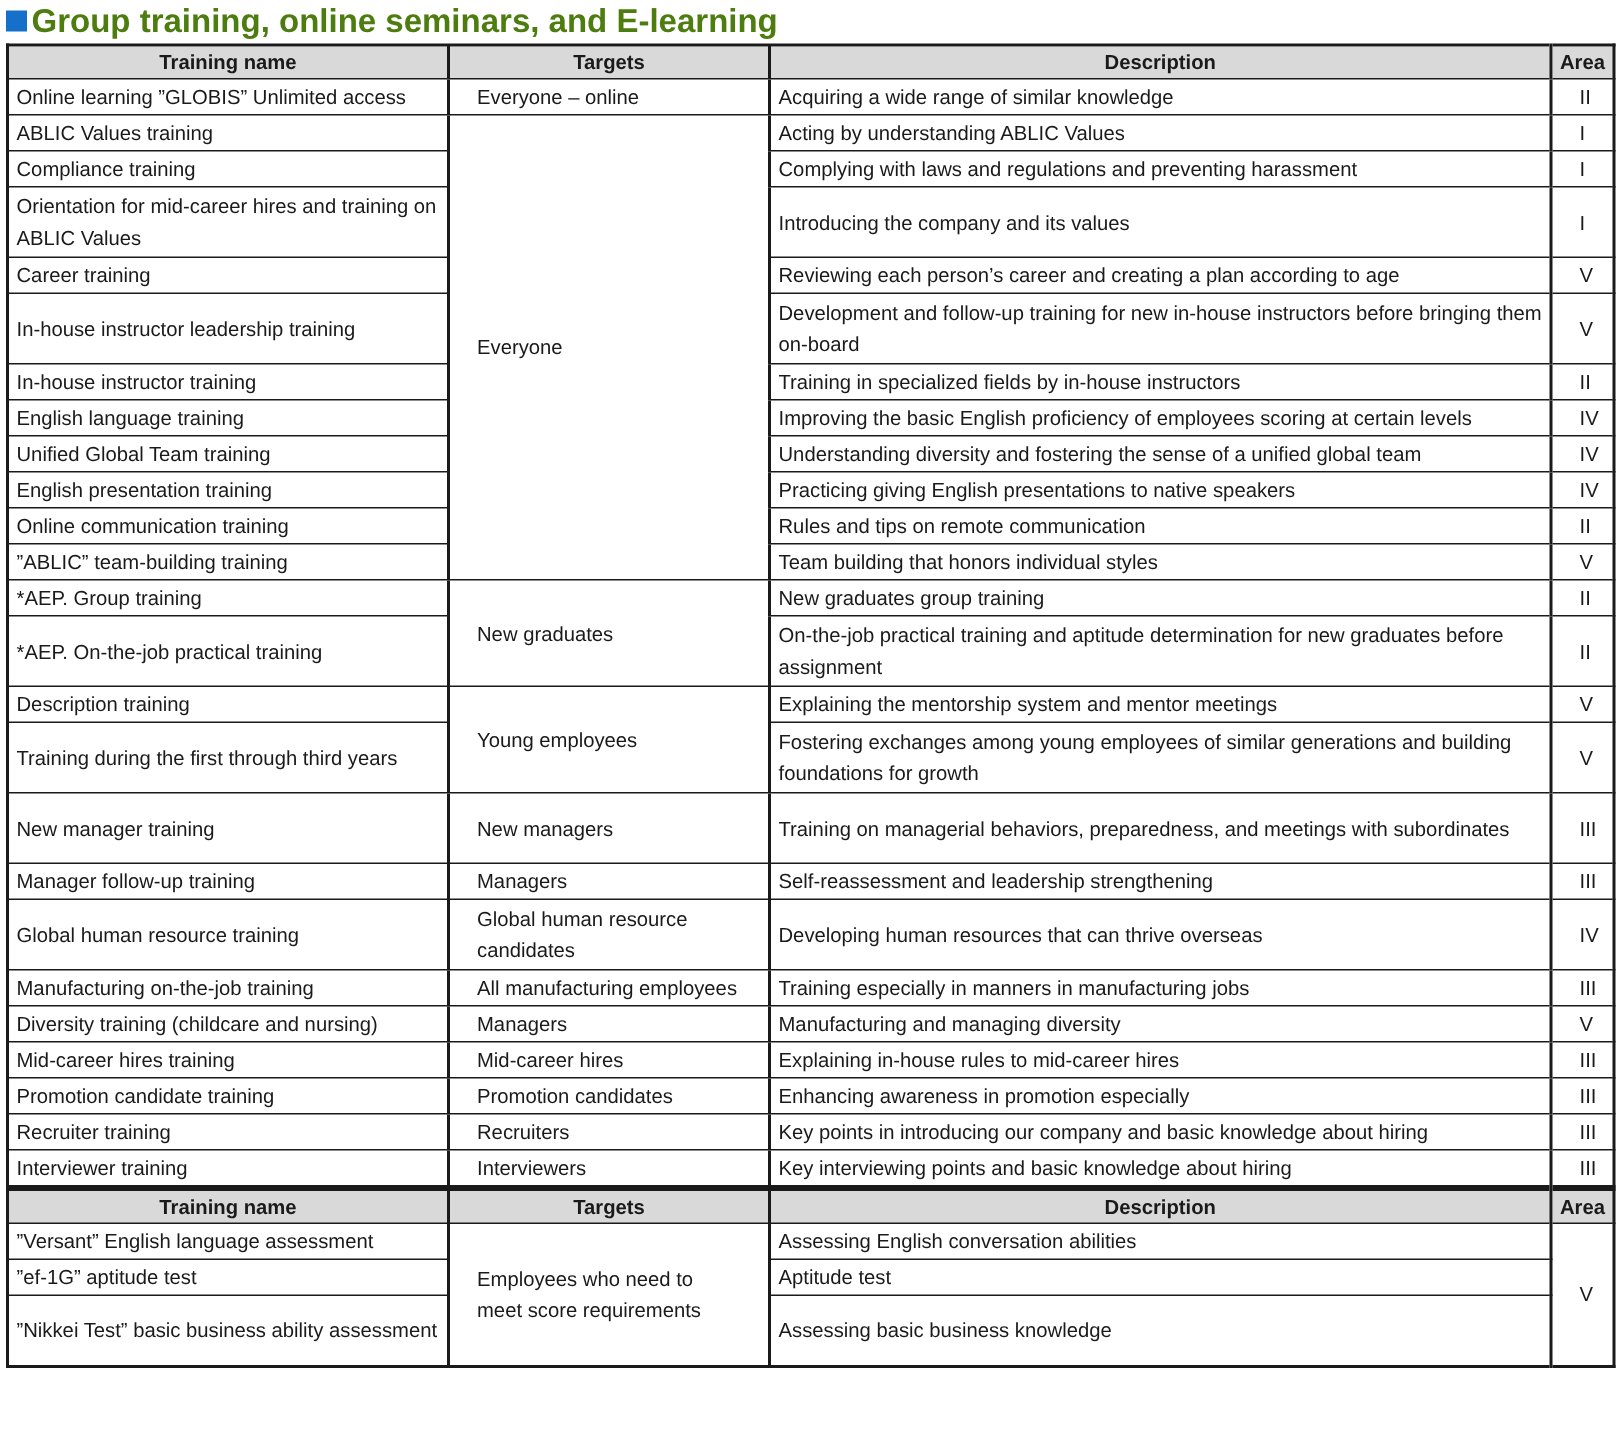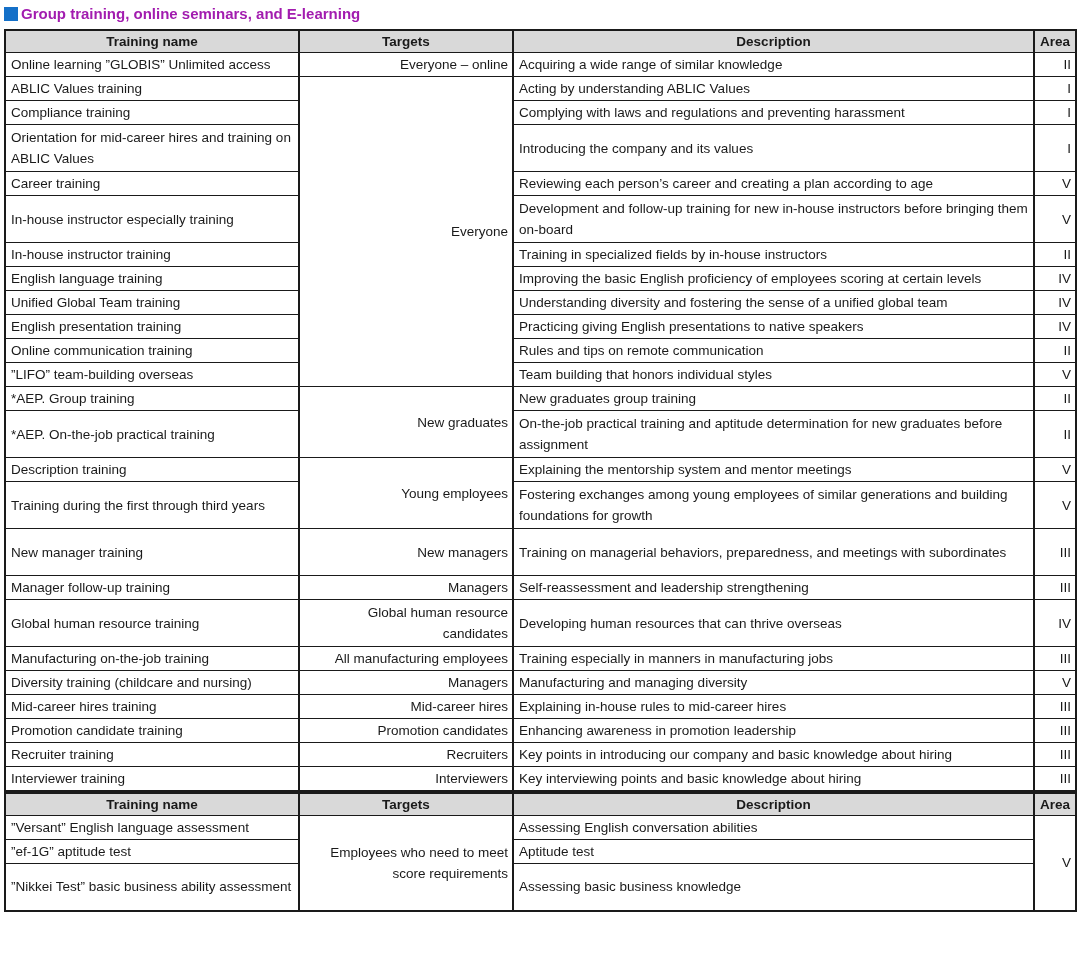--- a/index.html
+++ b/index.html
@@ -5,21 +5,21 @@
   html,body{margin:0;padding:0;background:#ffffff;}
   body{
     width:1079px;height:968px;
     font-family:"Liberation Sans", sans-serif;
     color:#1a1a1a;
     -webkit-font-smoothing:antialiased;
   }
   .page{padding:3px 4px 0 4px;}
   .section-title{
     display:flex;align-items:center;
-    font-size:15px;font-weight:bold;color:#a21caf;
+    font-size:22px;font-weight:bold;color:#4d7c0f;
     margin:0 0 4px 0;line-height:22px;
   }
   .marker{
     display:inline-block;width:14px;height:14px;
     background:#1470c8;margin-right:3px;flex:0 0 auto;
   }
   .section-2{margin-top:26px;}
   table{
     border-collapse:collapse;
     table-layout:fixed;
@@ -37,21 +37,21 @@
   th{
     background:#d9d9d9;
     font-weight:bold;
     text-align:center;
     height:21px;
     padding:0 2px;
   }
   .bl{border-left:2px solid #1a1a1a;}
   tr{height:18px;}
   tr.h2{height:47px;}
-  td.c{text-align:right;padding:1px 4px;}
+  td.c{text-align:left;padding:1px 18px;}
   td.name,td.desc{text-align:left;margin-left:37px;}
 </style>
 </head>
 <body>
 
 <div class="page">
 
   <div class="section-title">
     <span class="marker"></span>
     <span>Group training, online seminars, and E-learning</span>
@@ -94,21 +94,21 @@
         <td class="name">Orientation for mid-career hires and training on ABLIC Values</td>
         <td class="bl desc">Introducing the company and its values</td>
         <td class="bl c">I</td>
       </tr>
       <tr>
         <td class="name">Career training</td>
         <td class="bl desc">Reviewing each person’s career and creating a plan according to age</td>
         <td class="bl c">V</td>
       </tr>
       <tr class="h2">
-        <td class="name">In-house instructor especially training</td>
+        <td class="name">In-house instructor leadership training</td>
         <td class="bl desc">Development and follow-up training for new in-house instructors before bringing them on-board</td>
         <td class="bl c">V</td>
       </tr>
       <tr>
         <td class="name">In-house instructor training</td>
         <td class="bl desc">Training in specialized fields by in-house instructors</td>
         <td class="bl c">II</td>
       </tr>
       <tr>
         <td class="name">English language training</td>
@@ -124,21 +124,21 @@
         <td class="name">English presentation training</td>
         <td class="bl desc">Practicing giving English presentations to native speakers</td>
         <td class="bl c">IV</td>
       </tr>
       <tr>
         <td class="name">Online communication training</td>
         <td class="bl desc">Rules and tips on remote communication</td>
         <td class="bl c">II</td>
       </tr>
       <tr>
-        <td class="name">”LIFO” team-building overseas</td>
+        <td class="name">”ABLIC” team-building training</td>
         <td class="bl desc">Team building that honors individual styles</td>
         <td class="bl c">V</td>
       </tr>
       <tr>
         <td class="name">*AEP. Group training</td>
         <td class="bl c" rowspan="2">New graduates</td>
         <td class="bl desc">New graduates group training</td>
         <td class="bl c">II</td>
       </tr>
       <tr class="h2">
@@ -189,21 +189,21 @@
       </tr>
       <tr>
         <td class="name">Mid-career hires training</td>
         <td class="bl c">Mid-career hires</td>
         <td class="bl desc">Explaining in-house rules to mid-career hires</td>
         <td class="bl c">III</td>
       </tr>
       <tr>
         <td class="name">Promotion candidate training</td>
         <td class="bl c">Promotion candidates</td>
-        <td class="bl desc">Enhancing awareness in promotion leadership</td>
+        <td class="bl desc">Enhancing awareness in promotion especially</td>
         <td class="bl c">III</td>
       </tr>
       <tr>
         <td class="name">Recruiter training</td>
         <td class="bl c">Recruiters</td>
         <td class="bl desc">Key points in introducing our company and basic knowledge about hiring</td>
         <td class="bl c">III</td>
       </tr>
       <tr>
         <td class="name">Interviewer training</td>

